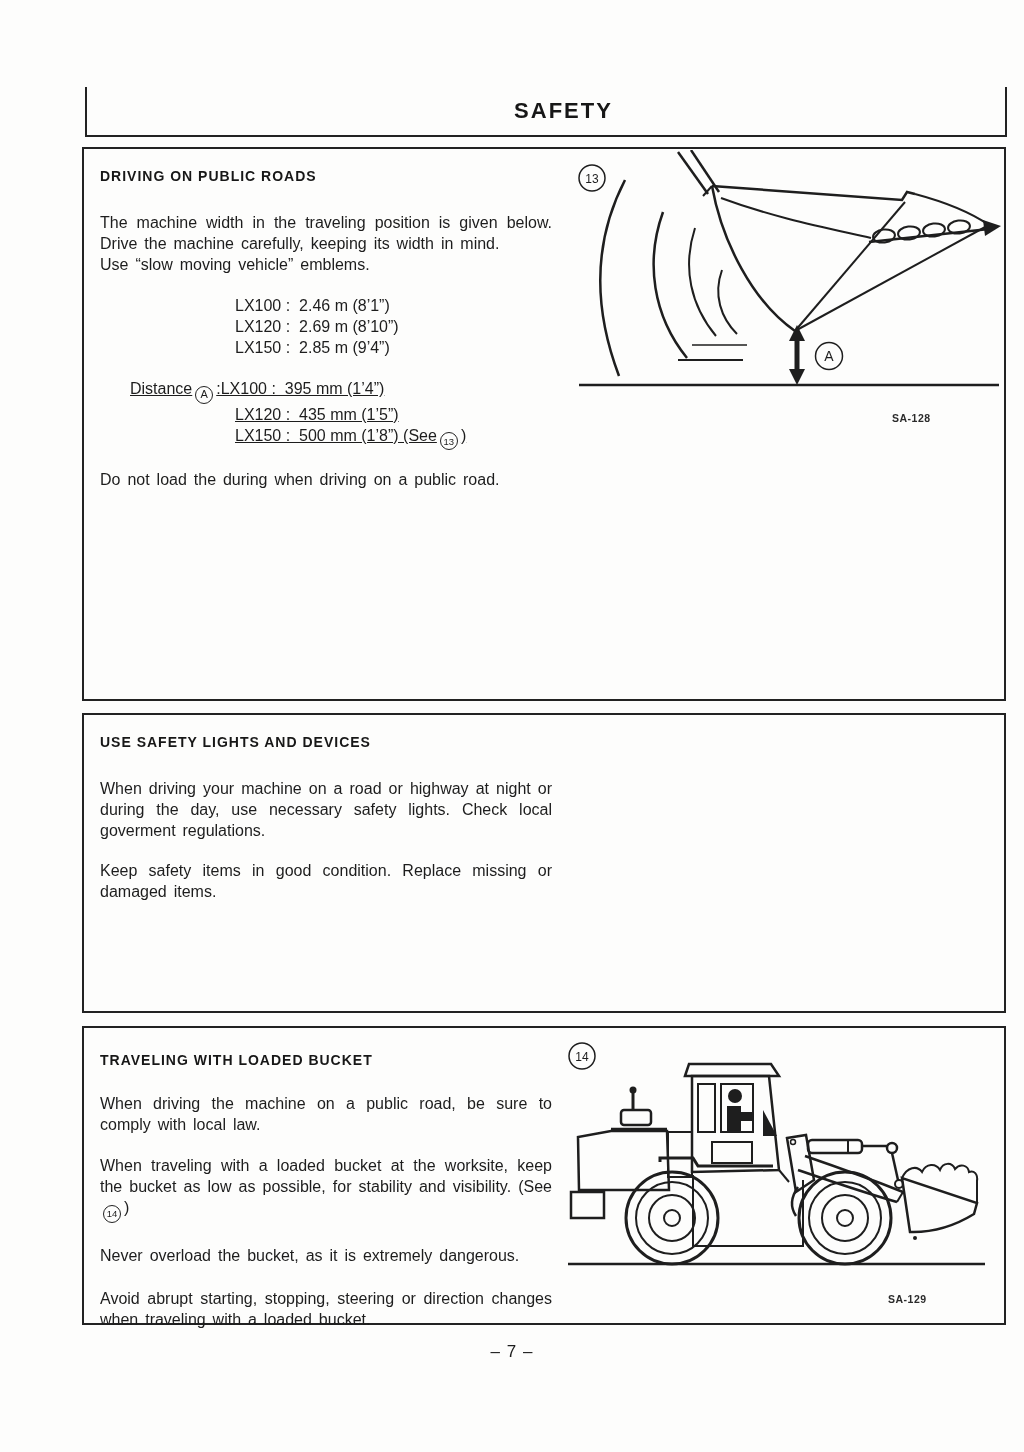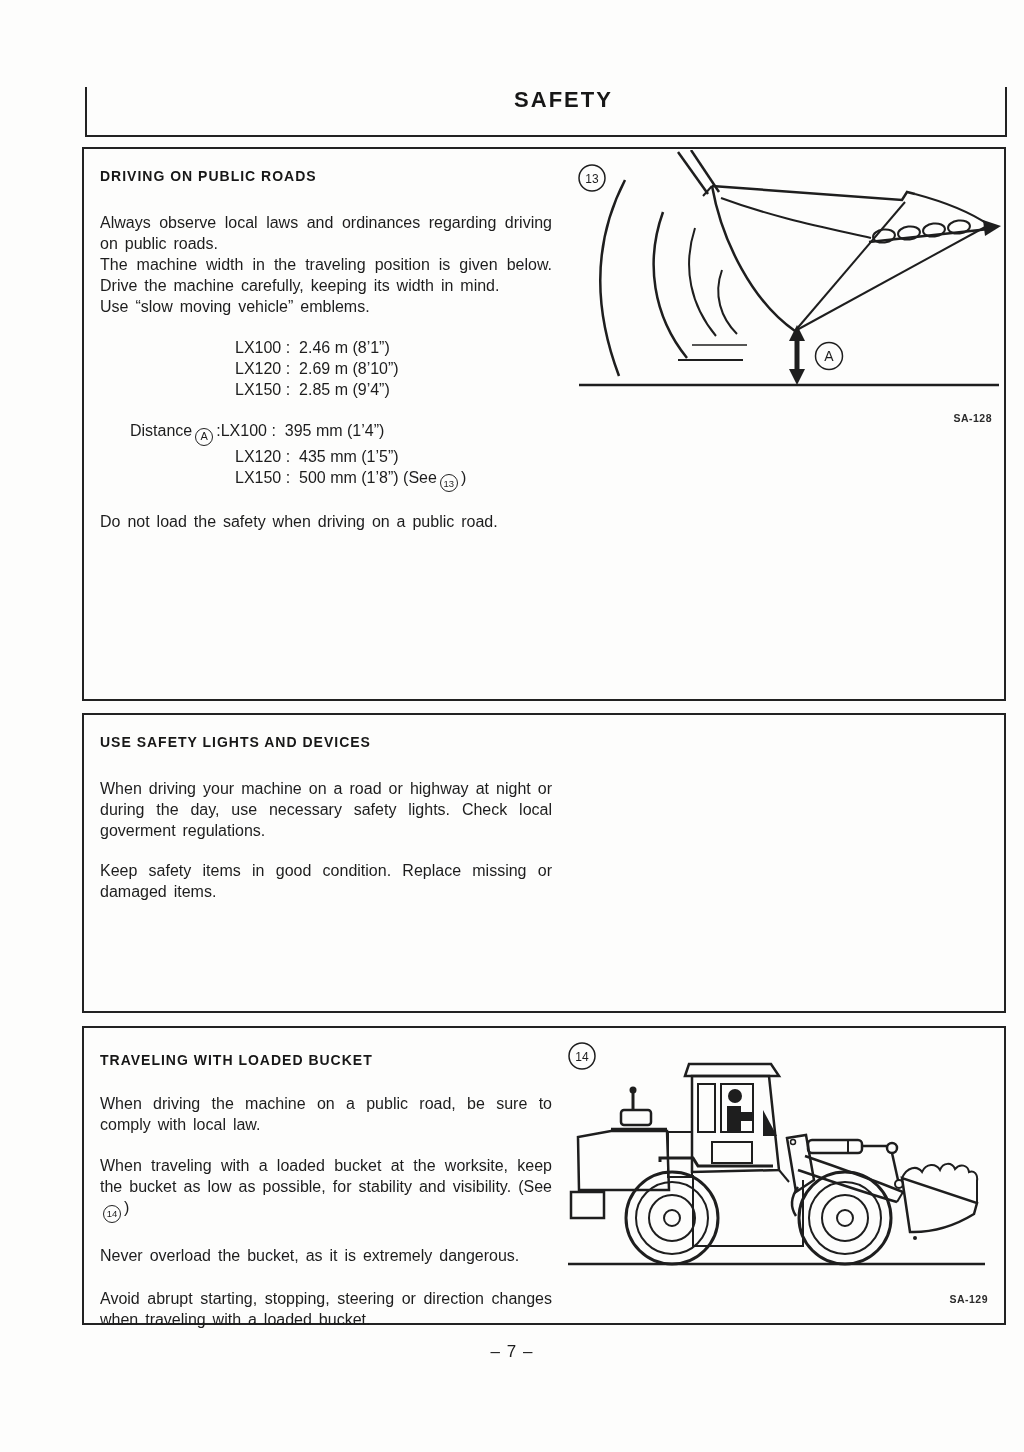--- a/index.html
+++ b/index.html
@@ -4,83 +4,82 @@
 <style>
   html,body { margin:0; padding:0; background:#ffffff; }
   .page {
     position:relative; width:1024px; height:1452px;
     background:#fdfdfc; color:#1d1d1d;
     font-family:"Liberation Sans","DejaVu Sans",sans-serif;
     overflow:hidden;
   }
   .box { position:absolute; border:2px solid #222; background:transparent; box-sizing:border-box; }
   #safety-box { left:85px; top:87px; width:922px; height:50px; border-top:none;
-    display:flex; justify-content:center;padding-left:35px; }
+    display:flex; align-items:center; justify-content:center;padding-left:35px; }
   h1 { margin:0; font-size:22px; font-weight:700; letter-spacing:2px; color:#171717; }
   #box-driving  { left:82px; top:147px;  width:924px; height:554px; }
   #box-lights   { left:82px; top:713px;  width:924px; height:300px; }
   #box-traveling{ left:82px; top:1026px; width:924px; height:299px; }
   .sec-content { padding:16px 0 0 16px; width:452px; box-sizing:content-box; }
   h2 { margin:0 0 25px 0; font-size:14px; font-weight:700; letter-spacing:1px; color:#171717; line-height:22px; }
   h2.mb22 { margin-bottom:22px; }
   p.body { margin:0 0 20px 0; font-size:16px; line-height:21px; text-align:justify; word-spacing:2.5px; }
   p.mb0  { margin-bottom:0; }
   p.mb16 { margin-bottom:0; margin-top:16px; }
   p.mb19 { margin-bottom:19px; }
   p.mb22 { margin-bottom:22px; }
   .spec-block { margin:4px 0 0 0; }
-  .spec-block.dist { margin-top:20px; }
+  .spec-block.dist { margin-top:20px;text-decoration:underline; }
   .spec { font-size:16px; line-height:21px; white-space:pre;margin-left:30px; }
   .indent { padding-left:105px; }
   .gap19 { height:19px; }
   .circ {
     display:inline-flex; align-items:center; justify-content:center;
     width:18px; height:18px; border:1.5px solid #222; border-radius:50%;
     font-size:11px; line-height:1; vertical-align:-4px; margin:0 3px;
     word-spacing:normal; letter-spacing:0; box-sizing:border-box; background:transparent;
   }
   .circ.num { font-size:9.5px; }
   .figure { position:absolute; }
   #fig13 { left:491px; top:1px; }
   #fig14 { left:481px; top:12px; }
-  .figcode { position:absolute; font-size:10.5px; letter-spacing:0.5px; font-weight:700; color:#2b2b2b; width:100px; text-align:right; }
+  .figcode { position:absolute; font-size:10.5px; letter-spacing:0.5px; font-weight:700; color:#2b2b2b; width:100px; text-align:left; }
   #code-sa128 { left:808px; top:263px; }
   #code-sa129 { left:804px; top:265px; }
   #page-number { position:absolute; left:0; right:0; top:1342px; text-align:center; font-size:17px; letter-spacing:1px; }
   svg { display:block; }
   svg .ln { fill:none; stroke:#1e1e1e; }
   svg text { fill:#1e1e1e; }
 </style>
 </head>
 <body>
 
 <div class="page">
 
   <div class="box" id="safety-box">
     <h1>SAFETY</h1>
   </div>
 
   <div class="box" id="box-driving">
     <div class="sec-content">
       <h2>DRIVING ON PUBLIC ROADS</h2>
-      <p class="body mb0">Always observe local laws and ordinances regarding driving on public roads.</p>
       <p class="body mb0">The machine width in the traveling position is given below. Drive the machine carefully, keeping its width in mind.</p>
       <p class="body">Use “slow moving vehicle” emblems.</p>
       <div class="spec-block">
         <div class="spec indent">LX100 :  2.46 m (8’1”)</div>
         <div class="spec indent">LX120 :  2.69 m (8’10”)</div>
         <div class="spec indent">LX150 :  2.85 m (9’4”)</div>
       </div>
       <div class="spec-block dist">
         <div class="spec"><span>Distance</span><span class="circ">A</span><span>:LX100 :  395 mm (1’4”)</span></div>
         <div class="spec indent">LX120 :  435 mm (1’5”)</div>
         <div class="spec indent"><span>LX150 :  500 mm (1’8”) (See</span><span class="circ num">13</span><span>)</span></div>
       </div>
       <div class="gap19"></div>
-      <p class="body">Do not load the safety when driving on a public road.</p>
+      <p class="body">Do not load the during when driving on a public road.</p>
     </div>
 
     <svg class="figure" id="fig13" width="430" height="280" viewBox="0 0 430 280">
       <g>
         <path class="ln" stroke-width="2.5" d="M50 30 C 20 88 16 152 44 226"></path>
         <path class="ln" stroke-width="2.5" d="M88 62 C 70 112 78 166 112 208"></path>
         <path class="ln" stroke-width="2" d="M120 78 C 107 118 116 156 141 186"></path>
         <path class="ln" stroke-width="2" d="M147 120 C 138 145 146 168 162 184"></path>
       </g>
       <g>

